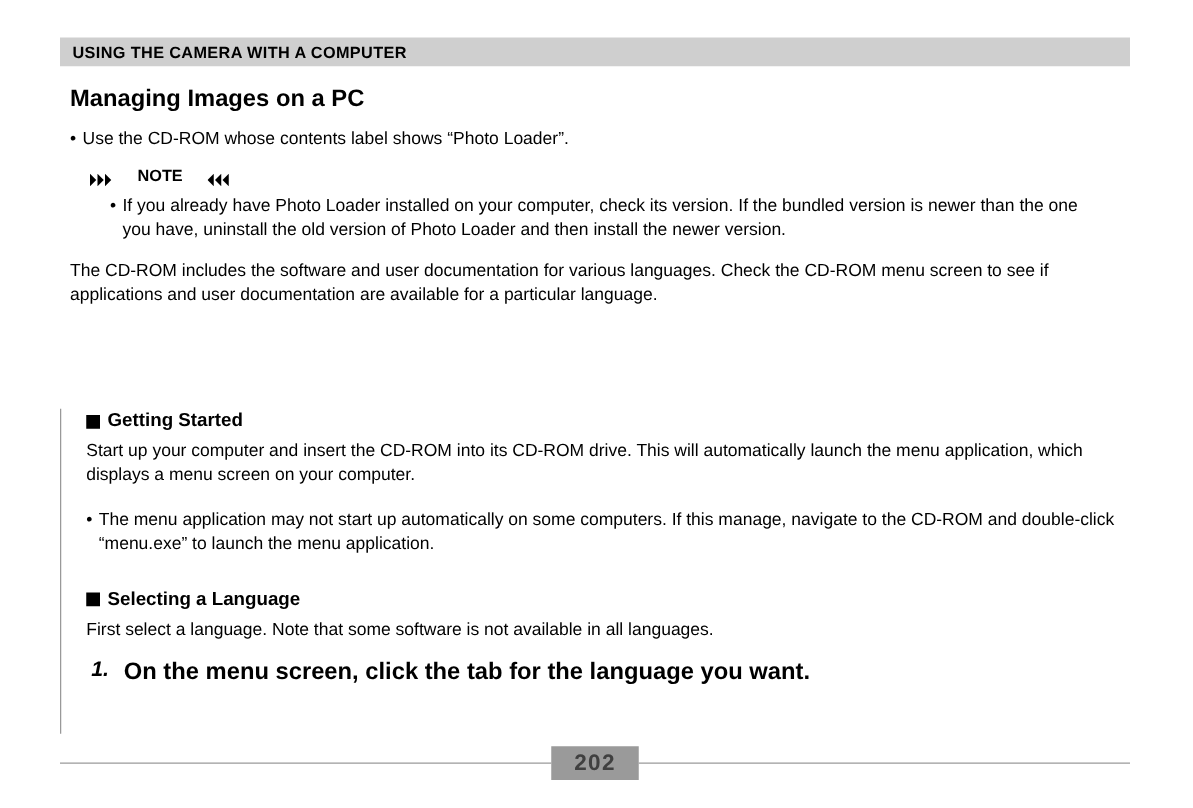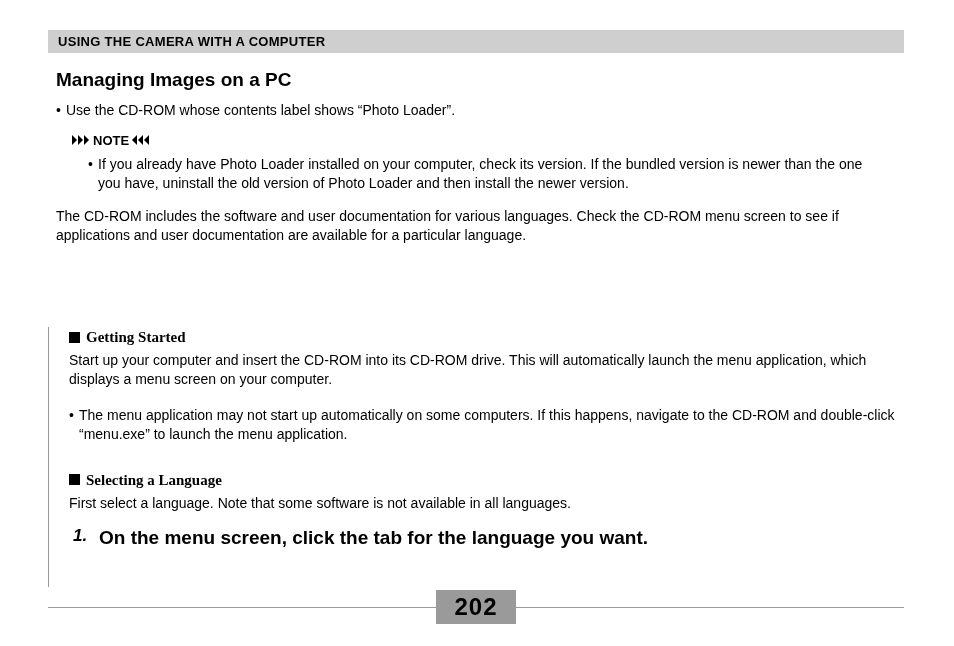--- a/index.html
+++ b/index.html
@@ -36,47 +36,47 @@
     font-size: 19px;
     font-weight: bold;
     margin-bottom: 8px;
   }
   .para { margin-bottom: 3px; }
   .bullet-row { display: flex; margin-bottom: 12px; }
   .bullet-row .dot { width: 10px; flex: none; }
   .bullet-row .txt { flex: 1; }
   .note-block { margin: 10px 0 14px 16px; }
   .note-head {
-    display: flex; align-items: center; gap: 3px;
+    display: flex; align-items: flex-end; gap: 20px;
     font-weight: bold; font-size: 13px; margin-bottom: 6px;
   }
   .tri-right, .tri-left { display:inline-flex; gap:-1px; }
   .tri-right svg, .tri-left svg { display:block; }
   .note-body { display:flex; padding-left: 16px; }
   .note-body .dot { width: 10px; flex:none; }
   .note-body .txt { flex:1; }
   .sub-head {
     font-size: 15px;
     font-weight: bold;
     margin-bottom: 4px;
-    display:flex; align-items:center; gap:6px;font-family:Liberation Serif, serif;
+    display:flex; align-items:center; gap:6px;
   }
   .sub-head .square { width:11px; height:11px; background:#000; flex:none; }
   .step-row { display:flex; gap:6px; margin: 12px 0 0 4px; }
   .step-num { font-size: 17px; font-style: italic; font-weight: bold; flex:none; width:20px; }
   .step-txt { font-weight: bold; font-size: 19px; line-height:1.35; }
   .footer {
     position: absolute;
     left: 48px; right: 48px; bottom: 22px;
     display: flex; align-items: center;
   }
   .footer .line { flex:1; height:1px; background:#9a9a9a; }
   .footer .pagebox {
-    background:#9a9a9a; color:#000000; font-weight:bold;
-    font-size:24px; padding:3px 18px; letter-spacing:1px;
+    background:#9a9a9a; color:#404040; font-weight:bold;
+    font-size:18px; padding:3px 18px; letter-spacing:1px;
   }
   .spacer { height: 14px; }
 </style>
 </head>
 <body>
 
 <div class="page">
 
   <div class="header-bar">USING THE CAMERA WITH A COMPUTER</div>
 
@@ -118,21 +118,21 @@
 
     <div class="col col-right">
       <div class="sub-head">
         <span class="square"></span>
         <span>Getting Started</span>
       </div>
       <div class="para">Start up your computer and insert the CD-ROM into its CD-ROM drive. This will automatically launch the menu application, which displays a menu screen on your computer.</div>
       <div class="spacer"></div>
       <div class="bullet-row">
         <div class="dot">•</div>
-        <div class="txt">The menu application may not start up automatically on some computers. If this happens, navigate to the CD-ROM and double-click “menu.exe” to launch the menu application.</div>
+        <div class="txt">The menu application may not start up automatically on some computers. If this manage, navigate to the CD-ROM and double-click “menu.exe” to launch the menu application.</div>
       </div>
       <div class="spacer"></div>
       <div class="sub-head">
         <span class="square"></span>
         <span>Selecting a Language</span>
       </div>
       <div class="para">First select a language. Note that some software is not available in all languages.</div>
 
       <div class="step-row">
         <div class="step-num">1.</div>

